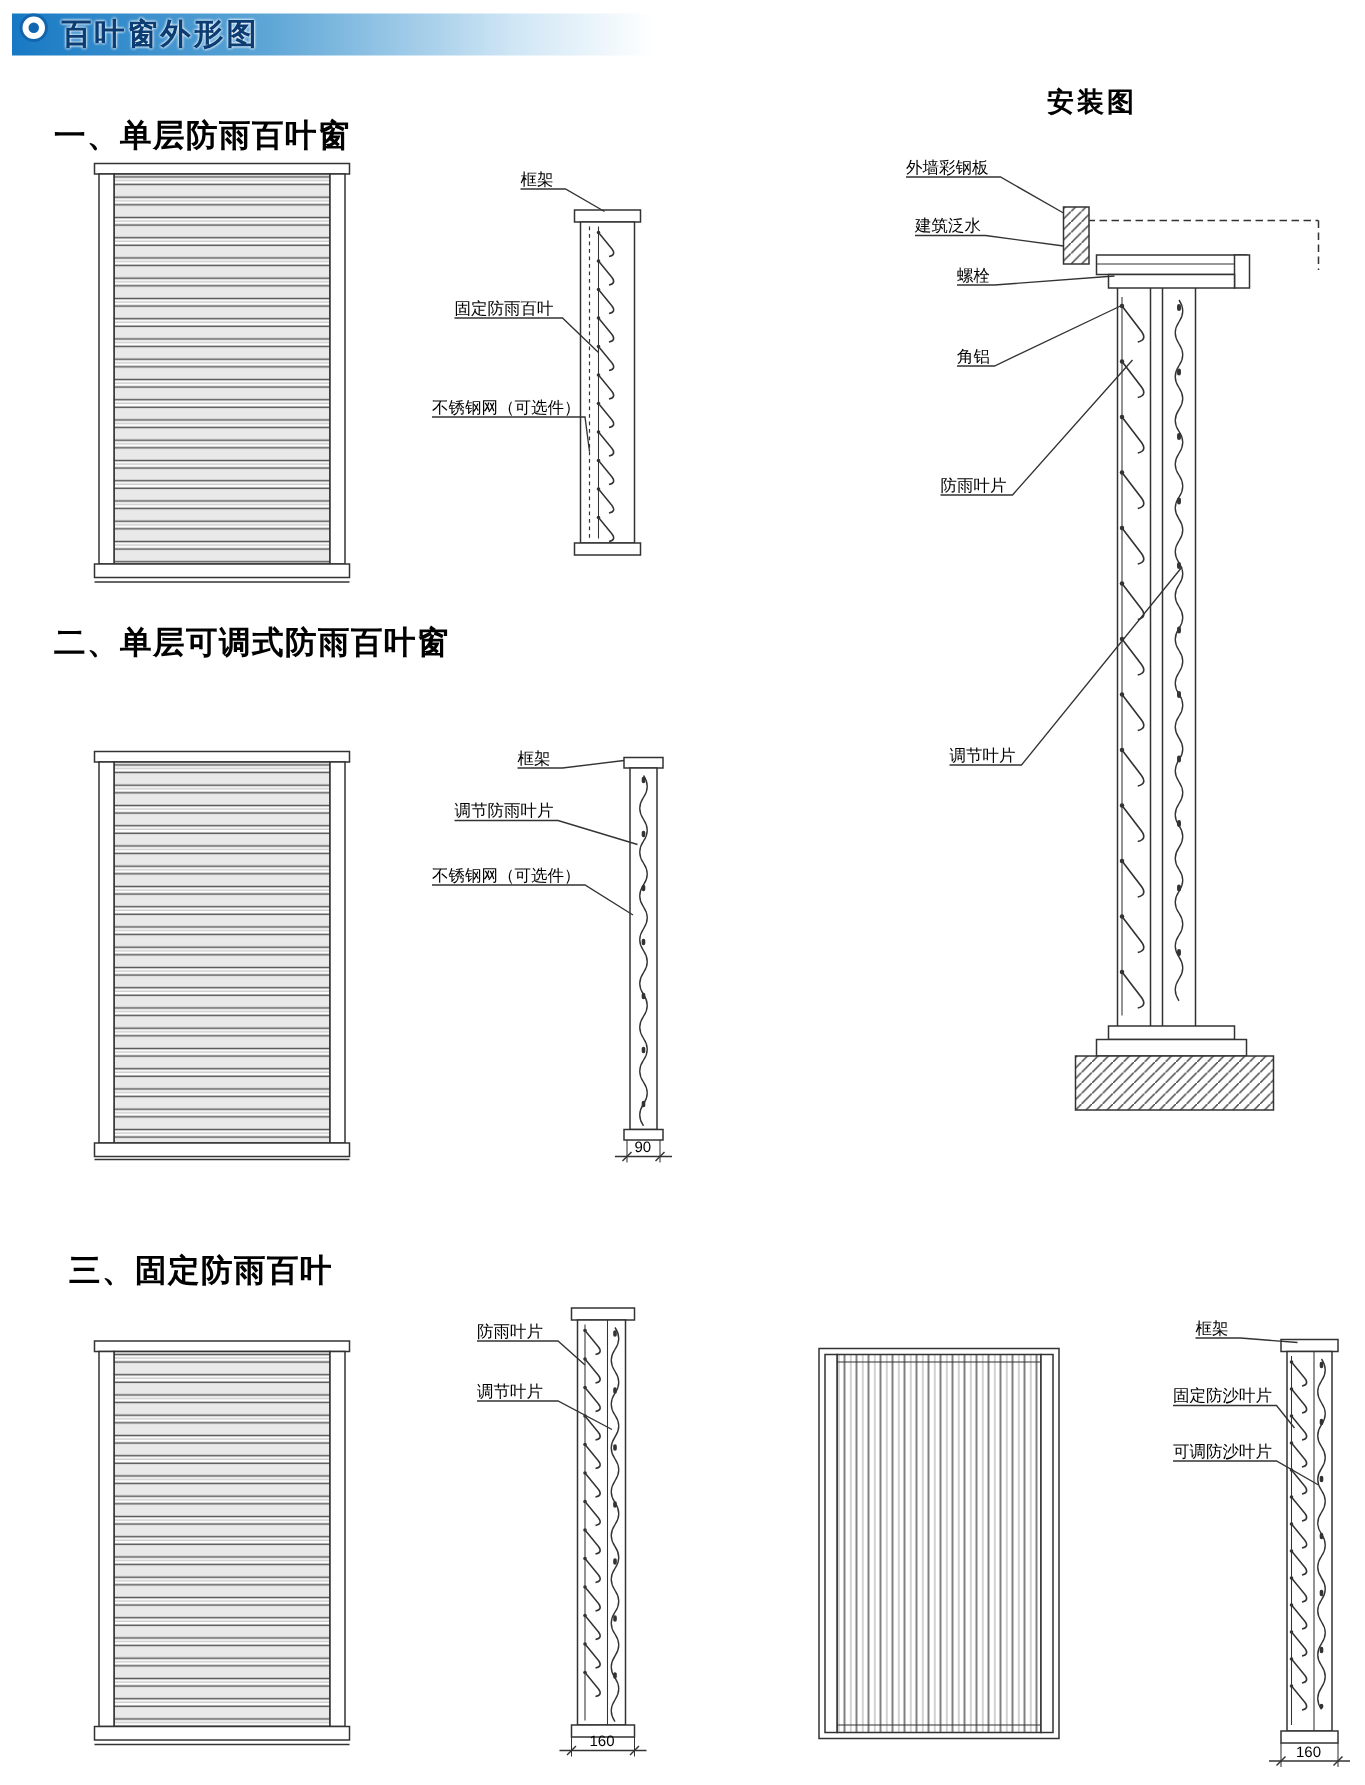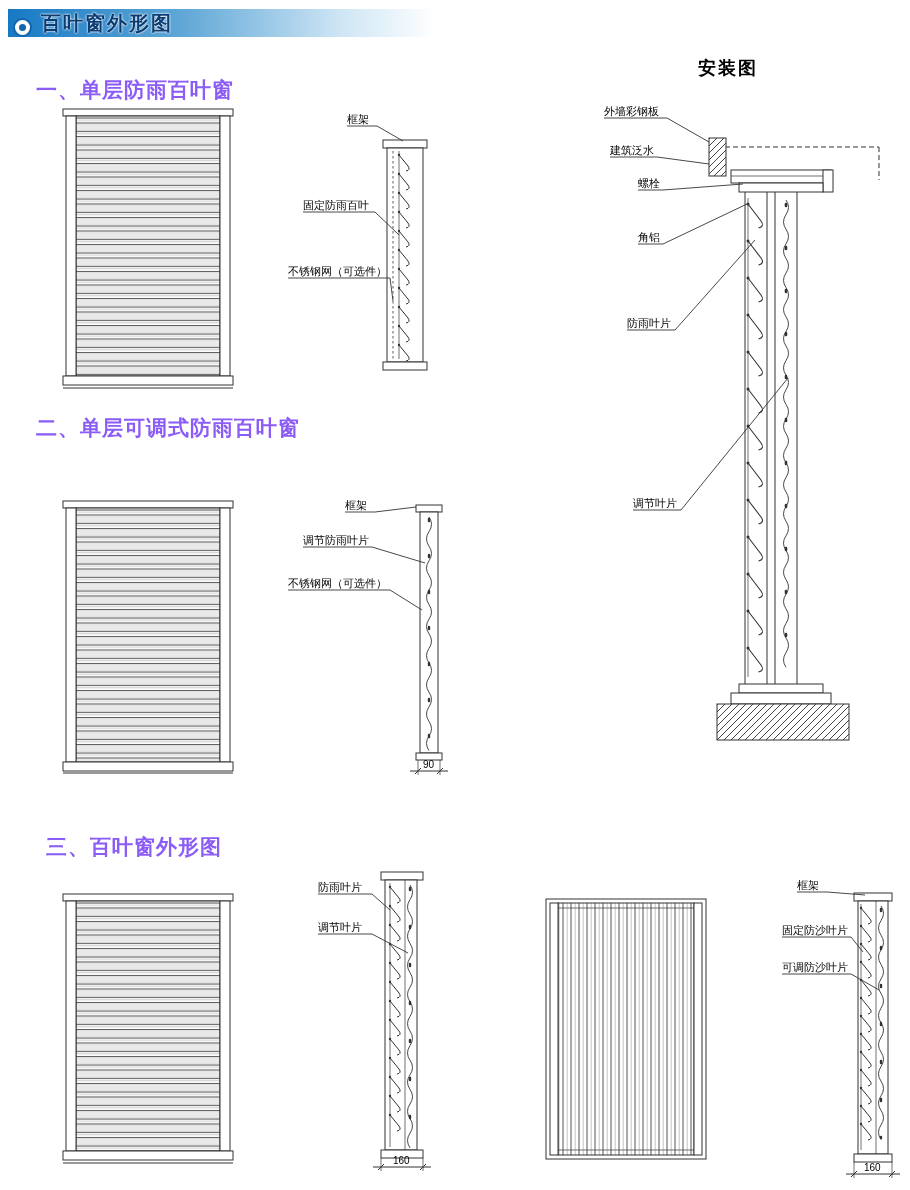--- a/index.html
+++ b/index.html
@@ -1,27 +1,27 @@
 <!DOCTYPE html>
 <html><head>
 <meta charset="utf-8">
 <style>
   * { margin:0; padding:0; box-sizing:border-box; }
   html,body { background:#ffffff; }
   .page { position:relative; width:910px; height:1190px; background:#fff; overflow:hidden;
           font-family:"Liberation Sans","DejaVu Sans",sans-serif; }
   .banner { position:absolute; left:8px; top:9px; width:428px; height:28px;
-            display:flex; align-items:flex-end; gap:9px; padding-left:5px;
+            display:flex; align-items:flex-start; gap:9px; padding-left:5px;
             background:linear-gradient(90deg,#1779c4 0%,#5ea6d6 40%,#cfe6f5 78%,#ffffff 100%); }
   .banner-icon { width:19px; height:19px; border-radius:50%; background:#fff;
                  border:2px solid #1266b0; display:flex; align-items:center; justify-content:center; flex:0 0 auto; }
   .banner-icon::after { content:""; width:7px; height:7px; border-radius:50%; background:#1266b0; }
   .banner-title { font-size:20px; font-weight:bold; color:#0b3c74; letter-spacing:2px;
                   text-shadow:0 0 2px #fff,0 0 2px #fff; white-space:nowrap; }
-  .sec-title { position:absolute; font-size:21px; font-weight:bold; color:#8b5cf6; letter-spacing:1px; white-space:nowrap; }
+  .sec-title { position:absolute; font-size:21px; font-weight:bold; color:#000000; letter-spacing:1px; white-space:nowrap; }
   .install-title { position:absolute; font-size:18px; font-weight:bold; color:#000; letter-spacing:2px; }
   svg.draw { position:absolute; overflow:visible; }
   svg text { font-family:"Liberation Sans","DejaVu Sans",sans-serif; font-size:11px; fill:#000; }
   .ln { stroke:#333; fill:none; stroke-width:0.9; }
   .frame { fill:#fff; stroke:#333; stroke-width:1; }
   .thin { stroke:#333; stroke-width:0.7; fill:none; }
   .dim-text { font-size:10px; }
 </style>
 </head>
 <body>
@@ -58,21 +58,21 @@
   </svg>
 
   <div class="banner">
     <span class="banner-icon"></span>
     <span class="banner-title">百叶窗外形图</span>
   </div>
 
   <div class="sec-title" style="left:36px;top:76px">一、单层防雨百叶窗</div>
   <div class="install-title" style="left:698px;top:56px">安装图</div>
   <div class="sec-title" style="left:36px;top:414px">二、单层可调式防雨百叶窗</div>
-  <div class="sec-title" style="left:46px;top:833px">三、百叶窗外形图</div>
+  <div class="sec-title" style="left:46px;top:833px">三、固定防雨百叶</div>
 
   <svg class="draw" style="left:62px;top:108px" width="172" height="282" viewBox="0 0 172 282">
     <rect class="frame" x="1" y="1" width="170" height="7"></rect>
     <rect x="14" y="8" width="144" height="260" fill="url(#slatH)" stroke="#333"></rect>
     <rect class="frame" x="4" y="8" width="10" height="260"></rect>
     <rect class="frame" x="158" y="8" width="10" height="260"></rect>
     <rect class="frame" x="1" y="268" width="170" height="9"></rect>
     <line x1="1" y1="280" x2="171" y2="280" stroke="#333"></line>
   </svg>
 

